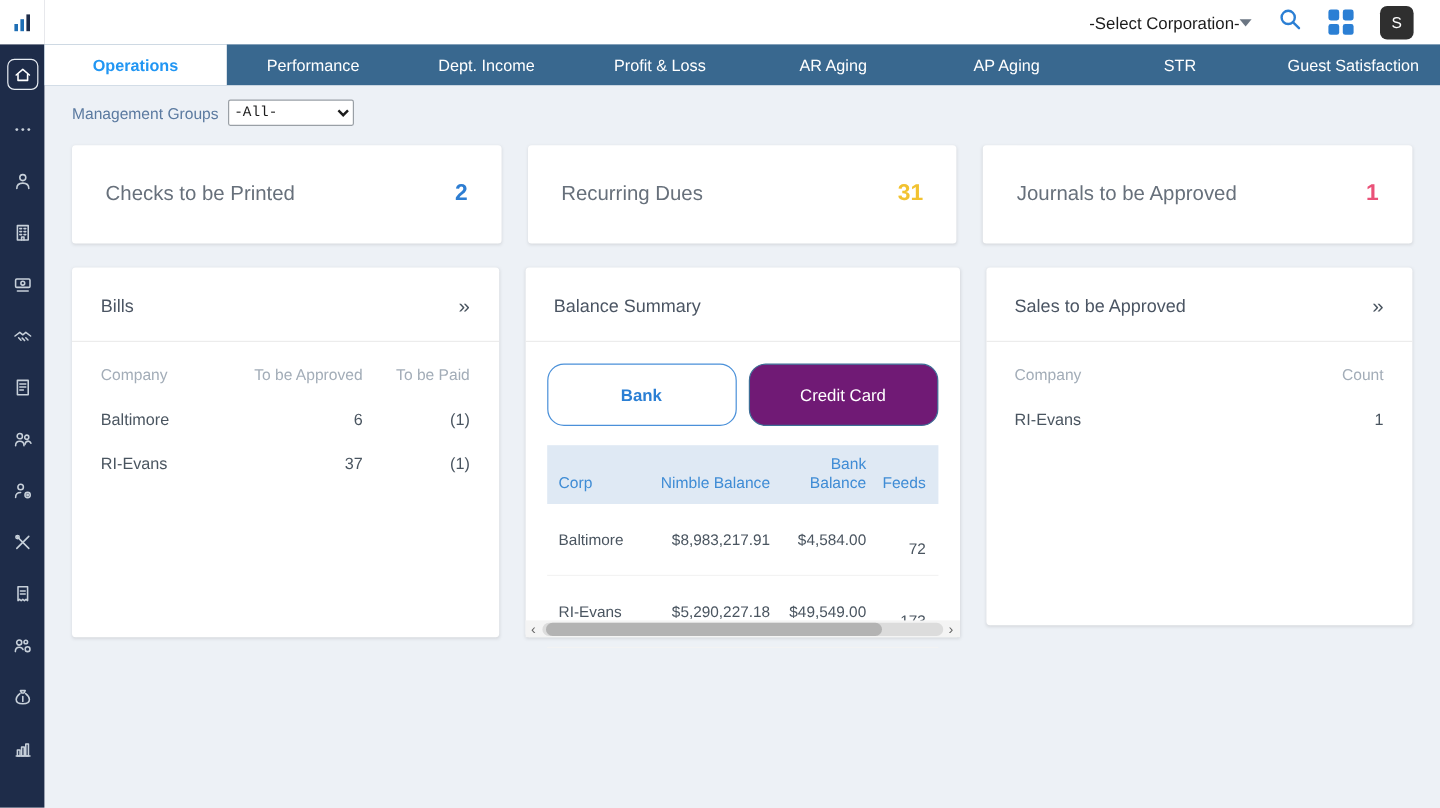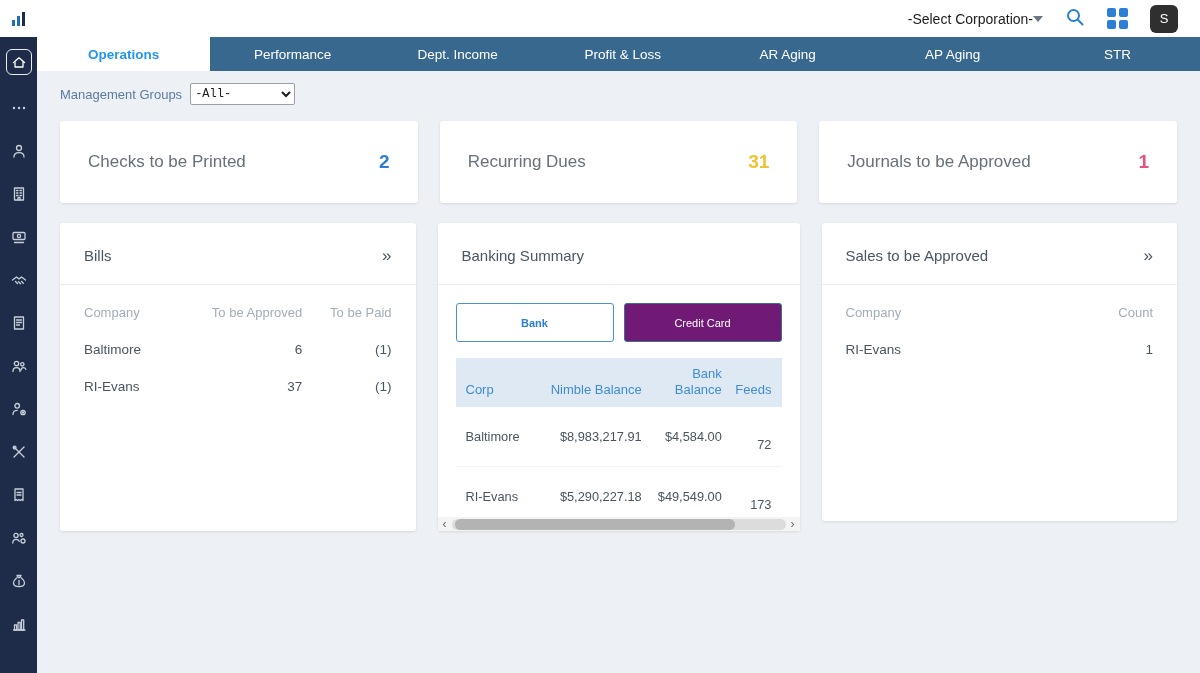--- a/index.html
+++ b/index.html
@@ -59,21 +59,21 @@
   .mini-table { padding:20px 24px 0 24px; }
   .mini-head, .mini-row { display:grid; align-items:center; }
   .bills-grid { grid-template-columns:1.1fr 1.1fr 0.9fr; }
   .sales-grid { grid-template-columns:1fr 0.6fr; }
   .mini-head > div { font-size:13px; color:#a3adb8; }
   .mini-row { margin-top:22px; }
   .mini-row > div { font-size:13.5px; color:#4a5560; }
   .ta-r { text-align:right; }
 
   .bank-tabs { display:flex; gap:10px; padding:18px 18px 6px 18px; }
-  .bank-tab { width:158px; height:39px; font-size:11px; border-radius:3px; display:flex; align-items:center; justify-content:center; cursor:pointer; font-family:"Liberation Sans", sans-serif; }
+  .bank-tab { width:158px; height:52px; font-size:14px; border-radius:14px; display:flex; align-items:center; justify-content:center; cursor:pointer; font-family:"Liberation Sans", sans-serif; }
   .bank-tab.outline { background:#ffffff; border:1px solid #4a90d9; color:#2b7fd4; font-weight:700; }
   .bank-tab.filled { background:#701a75; border:1px solid #3d6e96; color:#ffffff; }
 
   .bank-table { margin:10px 18px 0 18px; }
   .bank-head { display:grid; grid-template-columns:0.95fr 1.25fr 1fr 0.62fr; background:#dfe9f4; padding:8px 10px; align-items:end; }
   .bank-head > div { font-size:13px; color:#3f8cd5; line-height:1.25; }
   .bank-row { display:grid; grid-template-columns:0.95fr 1.25fr 1fr 0.62fr; padding:14px 10px; border-bottom:1px solid #f3f3f3; align-items:center; }
   .bank-row > div { font-size:12.8px; color:#4a5560; }
   .feeds-val { color:#3f8cd5;margin-top:16px; }
 
@@ -230,20 +230,23 @@
     </div>
   <div class="tab">
       <span>AR Aging</span>
     </div>
   <div class="tab">
       <span>AP Aging</span>
     </div>
   <div class="tab">
       <span>STR</span>
     </div>
+  <div class="tab">
+      <span>Guest Satisfaction</span>
+    </div>
 </div>
 
 <div class="content">
 
   <div class="filter-row">
     <span class="filter-label">Management Groups</span>
     <select class="filter-select">
       <option>-All-</option>
     </select>
   </div>
@@ -284,21 +287,21 @@
         <div class="mini-row bills-grid">
           <div>RI-Evans</div>
           <div class="ta-r">37</div>
           <div class="ta-r c-green">(1)</div>
         </div>
       </div>
     </div>
 
     <div class="card panel banking-panel">
       <div class="panel-header">
-        <span class="panel-title">Banking Summary</span>
+        <span class="panel-title">Balance Summary</span>
       </div>
       <div class="bank-tabs">
         <button class="bank-tab outline">Bank</button>
         <button class="bank-tab filled">Credit Card</button>
       </div>
       <div class="bank-table">
         <div class="bank-head">
           <div>Corp</div>
           <div class="ta-r">Nimble Balance</div>
           <div class="ta-r">Bank Balance</div>

